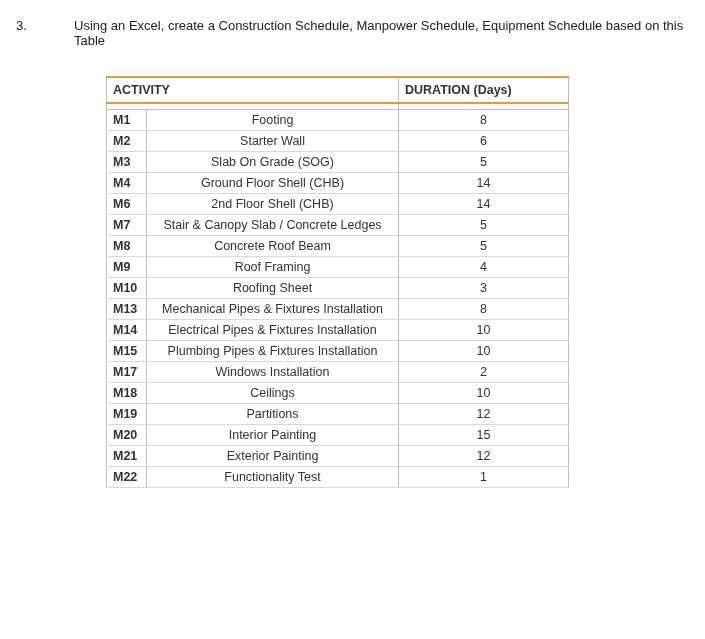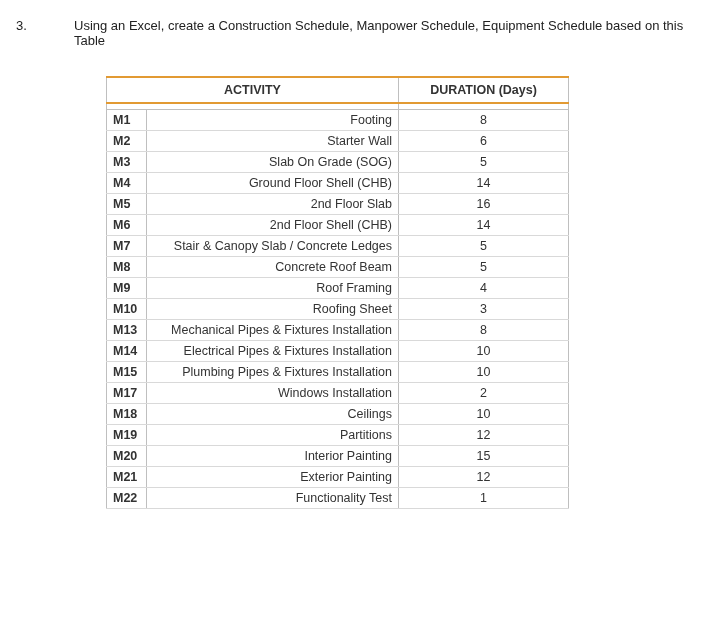--- a/index.html
+++ b/index.html
@@ -36,21 +36,21 @@
     }
     td, th {
       border: 1px solid #bfbfbf;
       padding: 3px 6px;
       height: 20px;
       vertical-align: middle;
     }
     .header-row td {
       background: #fff;
       font-weight: bold;
-      text-align: center;
+      text-align: left;
       height: 26px;
     }
     .header-row td:first-child {
       border-top: 2px solid #e29a33;
       border-bottom: 2px solid #e29a33;
     }
     .header-row td.duration-head {
       border-top: 2px solid #e29a33;
       border-bottom: 2px solid #e29a33;
     }
@@ -58,21 +58,21 @@
       height: 6px;
       padding: 0;
     }
     .col-code {
       width: 40px;
       font-weight: bold;
       text-align: left;
     }
     .col-activity {
       width: 252px;
-      text-align: right;
+      text-align: center;
     }
     .col-duration {
       width: 170px;
       text-align: center;
     }
     .activity-head {
       width: 292px;
     }
     .duration-head {
       width: 170px;
@@ -113,25 +113,20 @@
       </tr>
       <tr class="data-row">
         <td class="col-code">M3</td>
         <td class="col-activity">Slab On Grade (SOG)</td>
         <td class="col-duration">5</td>
       </tr>
       <tr class="data-row">
         <td class="col-code">M4</td>
         <td class="col-activity">Ground Floor Shell (CHB)</td>
         <td class="col-duration">14</td>
-      </tr>
-      <tr class="data-row">
-        <td class="col-code">M5</td>
-        <td class="col-activity">2nd Floor Slab</td>
-        <td class="col-duration">16</td>
       </tr>
       <tr class="data-row">
         <td class="col-code">M6</td>
         <td class="col-activity">2nd Floor Shell (CHB)</td>
         <td class="col-duration">14</td>
       </tr>
       <tr class="data-row">
         <td class="col-code">M7</td>
         <td class="col-activity">Stair &amp; Canopy Slab / Concrete Ledges</td>
         <td class="col-duration">5</td>

